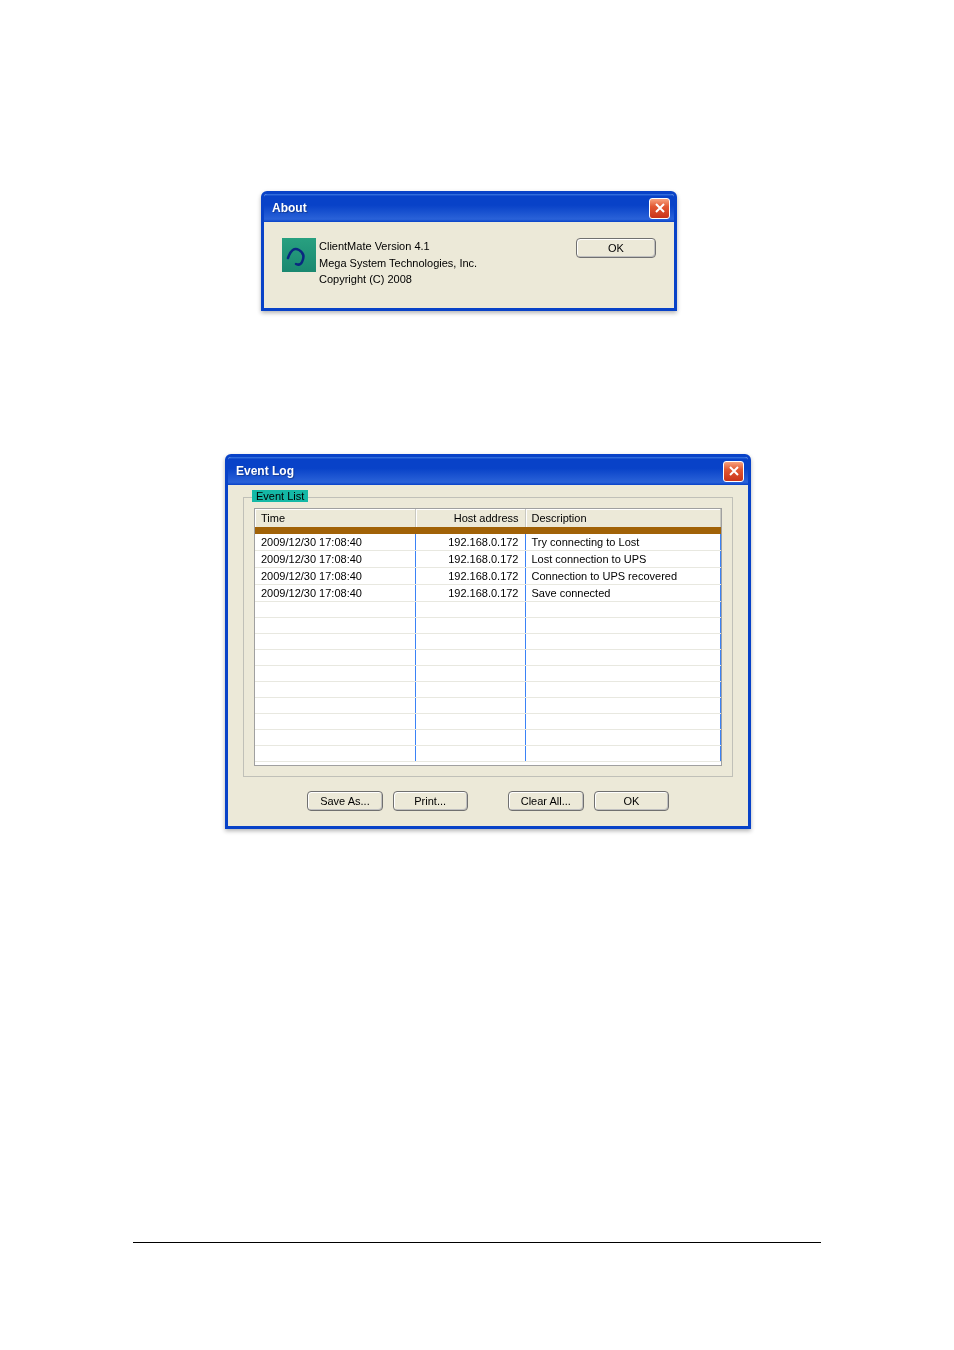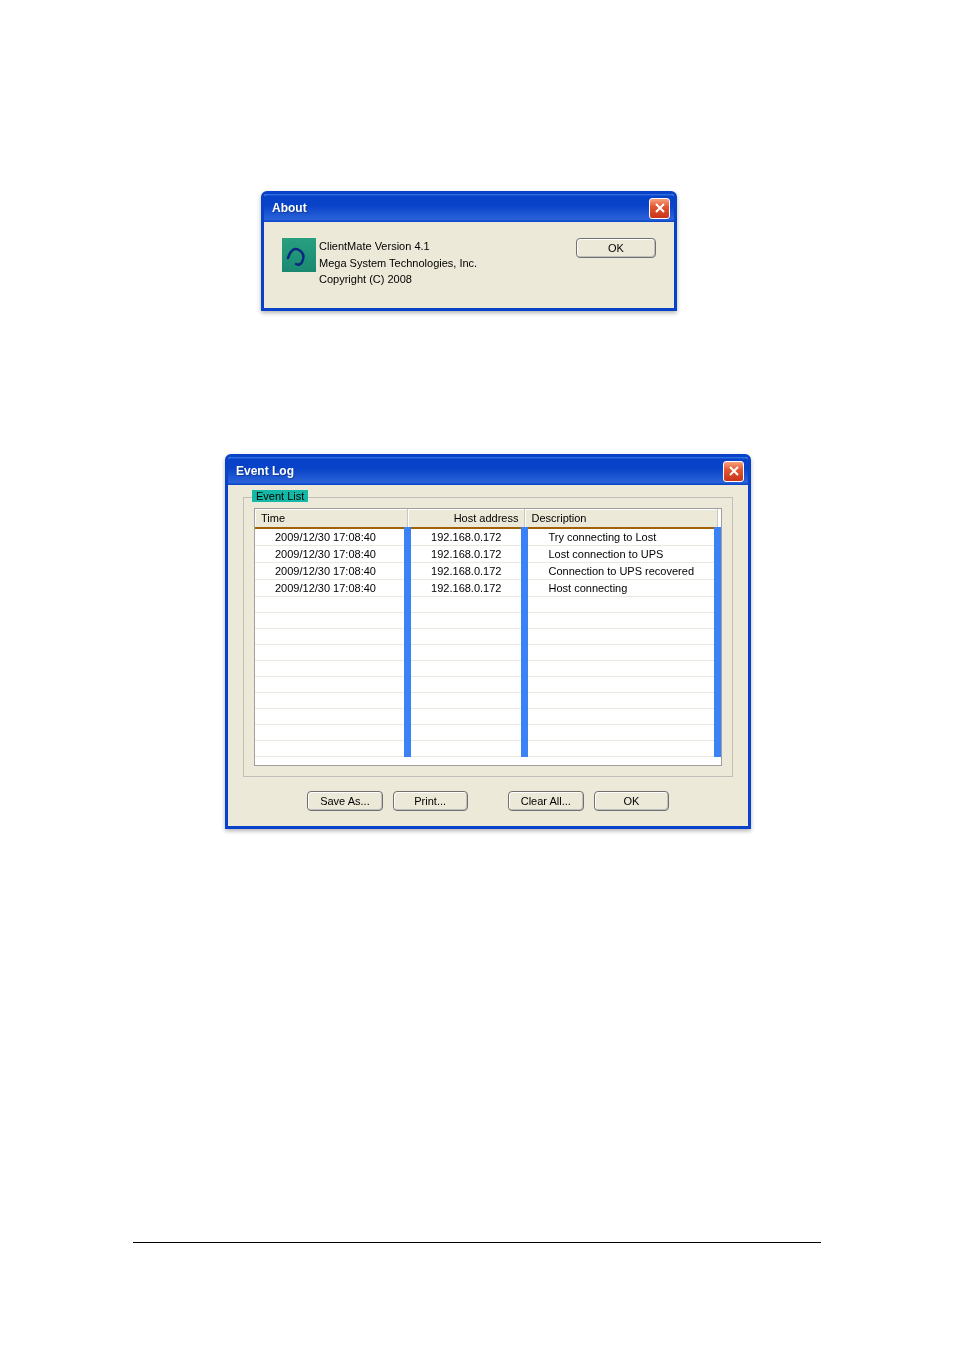--- a/index.html
+++ b/index.html
@@ -134,29 +134,29 @@
       overflow: hidden;
     }
     table {
       width: 100%;
       border-collapse: collapse;
       font-size: 11px;
     }
     thead th {
       background: #ece9d8;
       border-right: 1px solid #c8c8c0;
-      border-bottom: 2px solid #a16207;
+      border-bottom: 7px solid #a16207;
       text-align: left;
       font-weight: normal;
       padding: 3px 6px;
       box-shadow: inset 1px 1px 0 #fff;
     }
     tbody td {
-      padding: 1px 20px;
-      border-right: 7px solid #3b82f6;
+      padding: 1px 6px;
+      border-right: 1px solid #3b82f6;
       border-bottom: 1px solid #e8e8e0;
       white-space: nowrap;
       height: 16px;
       line-height: 14px;
     }
     .col-time { width: 160px; }
     .col-host { width: 110px; text-align: right; }
     .button-row {
       display: flex;
       justify-content: center;
@@ -236,21 +236,21 @@
                 <td>Lost connection to UPS</td>
               </tr>
               <tr>
                 <td class="col-time">2009/12/30 17:08:40</td>
                 <td class="col-host">192.168.0.172</td>
                 <td>Connection to UPS recovered</td>
               </tr>
               <tr>
                 <td class="col-time">2009/12/30 17:08:40</td>
                 <td class="col-host">192.168.0.172</td>
-                <td>Host connecting</td>
+                <td>Save connected</td>
               </tr>
               <tr>
                 <td class="col-time"></td>
                 <td class="col-host"></td>
                 <td></td>
               </tr>
               <tr>
                 <td class="col-time"></td>
                 <td class="col-host"></td>
                 <td></td>

